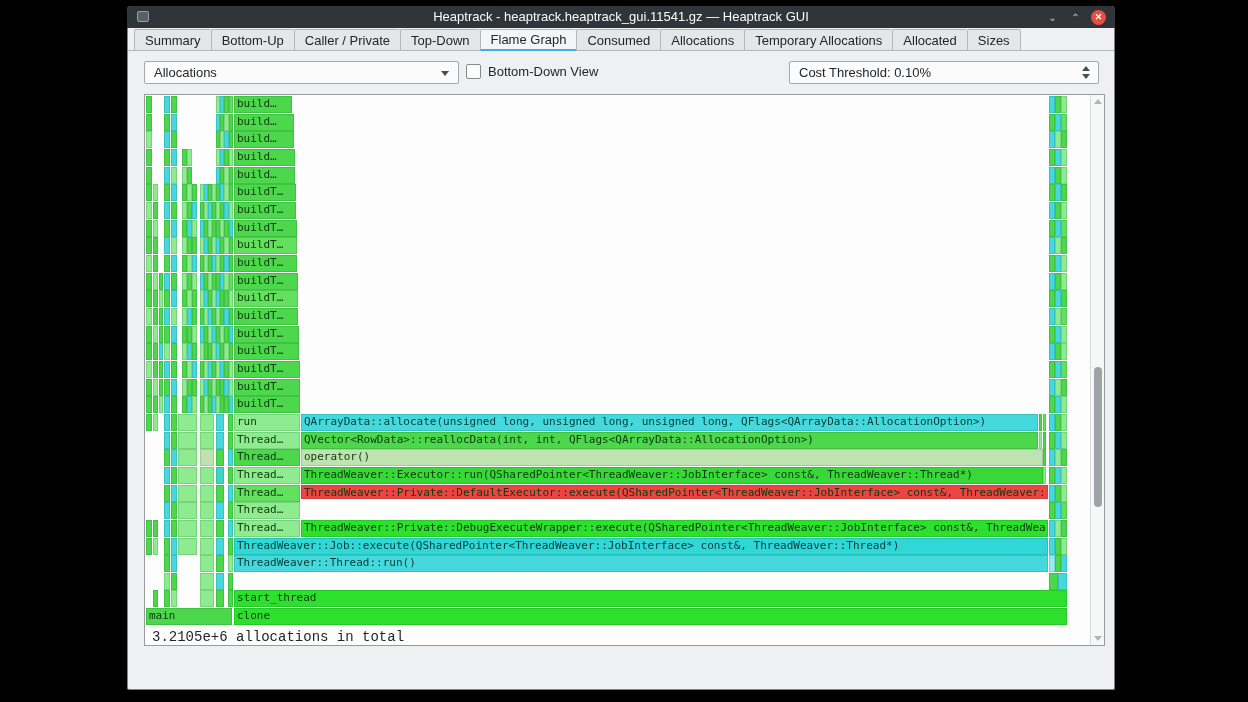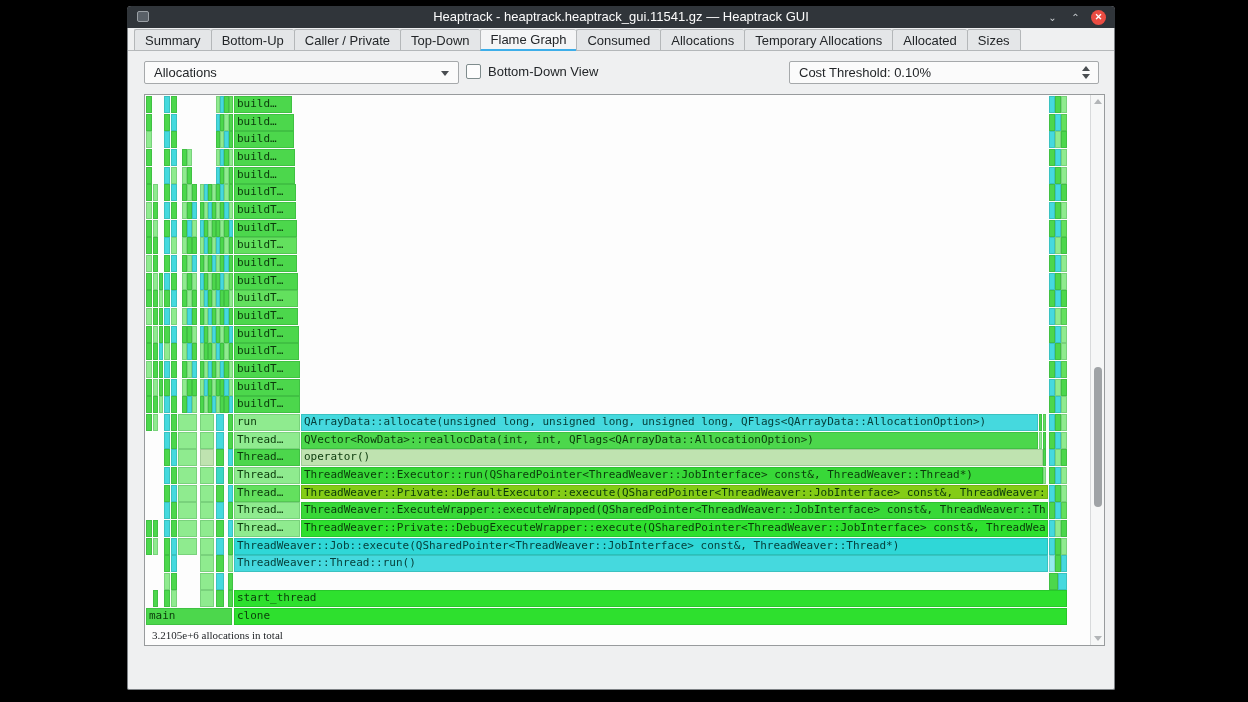--- a/index.html
+++ b/index.html
@@ -39,21 +39,21 @@
   .spin-arrows{position:absolute;right:8px;top:4px;display:flex;flex-direction:column;gap:3px;}
   .spin-arrows .up{width:0;height:0;border-left:4px solid transparent;border-right:4px solid transparent;border-bottom:5px solid #4a4e51;}
   .spin-arrows .down{width:0;height:0;border-left:4px solid transparent;border-right:4px solid transparent;border-top:5px solid #4a4e51;}
   
   .flamewrap{position:absolute;left:16px;top:88px;width:961px;height:552px;box-sizing:border-box;
              border:1px solid #989b9d;background:#fff;}
   .canvas{position:absolute;left:0;top:0;right:14px;bottom:0;overflow:hidden;background:#fdfdfd;}
   .cell{position:absolute;box-sizing:border-box;overflow:hidden;white-space:nowrap;
         font-family:"DejaVu Sans Mono",monospace;font-size:11px;line-height:16.5px;padding-left:3px;
         box-shadow:inset 0 0 0 1px rgba(0,70,20,0.15);}
-  .total{position:absolute;left:7px;top:534px;font-family:Liberation Serif, serif;font-size:11px;color:#232629;}
+  .total{position:absolute;left:7px;top:534px;font-family:Liberation Mono, monospace;font-size:14px;color:#232629;}
   .scrollbar{position:absolute;right:0;top:0;bottom:0;width:14px;background:#f6f7f7;border-left:1px solid #d8dadb;box-sizing:border-box;}
   .thumb{position:absolute;left:3px;width:8px;top:272px;height:140px;background:#9fa3a6;border-radius:4px;}
   .sb-up{position:absolute;left:3px;top:4px;width:0;height:0;border-left:4px solid transparent;border-right:4px solid transparent;border-bottom:5px solid #b2b5b7;}
   .sb-down{position:absolute;left:3px;bottom:4px;width:0;height:0;border-left:4px solid transparent;border-right:4px solid transparent;border-top:5px solid #b2b5b7;}
   
   .statusbar{position:absolute;left:16px;top:646px;font-size:13px;color:#232629;white-space:nowrap;}
   .statusbar .code{font-family:"DejaVu Sans Mono",monospace;font-size:12px;}
 </style>
 </head>
 <body>
@@ -470,32 +470,31 @@
         <div class="cell" style="left: 904px; top: 372px; width: 6px; height: 16.5px; background: rgb(76, 215, 76);"></div>
         <div class="cell" style="left: 910px; top: 372px; width: 6px; height: 16.5px; background: rgb(69, 217, 222);"></div>
         <div class="cell" style="left: 916px; top: 372px; width: 6px; height: 16.5px; background: rgb(143, 235, 143);"></div>
         <div class="cell" style="left: 19px; top: 390px; width: 6px; height: 16.5px; background: rgb(76, 215, 76);"></div>
         <div class="cell" style="left: 26px; top: 390px; width: 6px; height: 16.5px; background: rgb(69, 217, 222);"></div>
         <div class="cell" style="left: 33px; top: 390px; width: 19px; height: 16.5px; background: rgb(143, 235, 143);"></div>
         <div class="cell" style="left: 55px; top: 390px; width: 14px; height: 16.5px; background: rgb(143, 235, 143);"></div>
         <div class="cell" style="left: 71px; top: 390px; width: 8px; height: 16.5px; background: rgb(76, 215, 76);"></div>
         <div class="cell" style="left: 83px; top: 390px; width: 5px; height: 16.5px; background: rgb(69, 217, 222);"></div>
         <div class="cell" style="left: 89px; top: 390px; width: 66px; height: 16.5px; background: rgb(99, 224, 94); color: rgb(11, 58, 11);">Thread…</div>
-        <div class="cell" style="left: 156px; top: 390px; width: 747px; height: 14px; background: #84cc16; color: rgb(11, 58, 11);">ThreadWeaver::Private::DefaultExecutor::execute(QSharedPointer&lt;ThreadWeaver::JobInterface&gt; const&amp;, ThreadWeaver:</div>
+        <div class="cell" style="left: 156px; top: 390px; width: 747px; height: 14px; background: #ef4444; color: rgb(11, 58, 11);">ThreadWeaver::Private::DefaultExecutor::execute(QSharedPointer&lt;ThreadWeaver::JobInterface&gt; const&amp;, ThreadWeaver:</div>
         <div class="cell" style="left: 904px; top: 390px; width: 6px; height: 16.5px; background: rgb(69, 217, 222);"></div>
         <div class="cell" style="left: 910px; top: 390px; width: 6px; height: 16.5px; background: rgb(76, 215, 76);"></div>
         <div class="cell" style="left: 916px; top: 390px; width: 6px; height: 16.5px; background: rgb(143, 235, 143);"></div>
         <div class="cell" style="left: 19px; top: 407px; width: 6px; height: 16.5px; background: rgb(69, 217, 222);"></div>
         <div class="cell" style="left: 26px; top: 407px; width: 6px; height: 16.5px; background: rgb(76, 215, 76);"></div>
         <div class="cell" style="left: 33px; top: 407px; width: 19px; height: 16.5px; background: rgb(143, 235, 143);"></div>
         <div class="cell" style="left: 55px; top: 407px; width: 14px; height: 16.5px; background: rgb(143, 235, 143);"></div>
         <div class="cell" style="left: 71px; top: 407px; width: 8px; height: 16.5px; background: rgb(69, 217, 222);"></div>
         <div class="cell" style="left: 83px; top: 407px; width: 5px; height: 16.5px; background: rgb(76, 215, 76);"></div>
         <div class="cell" style="left: 89px; top: 407px; width: 66px; height: 16.5px; background: rgb(143, 235, 143); color: rgb(11, 58, 11);">Thread…</div>
-        <div class="cell" style="left: 156px; top: 407px; width: 747px; height: 16.5px; background: rgb(56, 216, 56); color: rgb(11, 58, 11);">ThreadWeaver::ExecuteWrapper::executeWrapped(QSharedPointer&lt;ThreadWeaver::JobInterface&gt; const&amp;, ThreadWeaver::Th</div>
         <div class="cell" style="left: 904px; top: 407px; width: 6px; height: 16.5px; background: rgb(76, 215, 76);"></div>
         <div class="cell" style="left: 910px; top: 407px; width: 6px; height: 16.5px; background: rgb(69, 217, 222);"></div>
         <div class="cell" style="left: 916px; top: 407px; width: 6px; height: 16.5px; background: rgb(99, 224, 94);"></div>
         <div class="cell" style="left: 1px; top: 425px; width: 6px; height: 16.5px; background: rgb(76, 215, 76);"></div>
         <div class="cell" style="left: 8px; top: 425px; width: 5px; height: 16.5px; background: rgb(76, 215, 76);"></div>
         <div class="cell" style="left: 19px; top: 425px; width: 6px; height: 16.5px; background: rgb(69, 217, 222);"></div>
         <div class="cell" style="left: 26px; top: 425px; width: 6px; height: 16.5px; background: rgb(76, 215, 76);"></div>
         <div class="cell" style="left: 33px; top: 425px; width: 19px; height: 16.5px; background: rgb(143, 235, 143);"></div>
         <div class="cell" style="left: 55px; top: 425px; width: 14px; height: 16.5px; background: rgb(143, 235, 143);"></div>
         <div class="cell" style="left: 71px; top: 425px; width: 8px; height: 16.5px; background: rgb(76, 215, 76);"></div>

